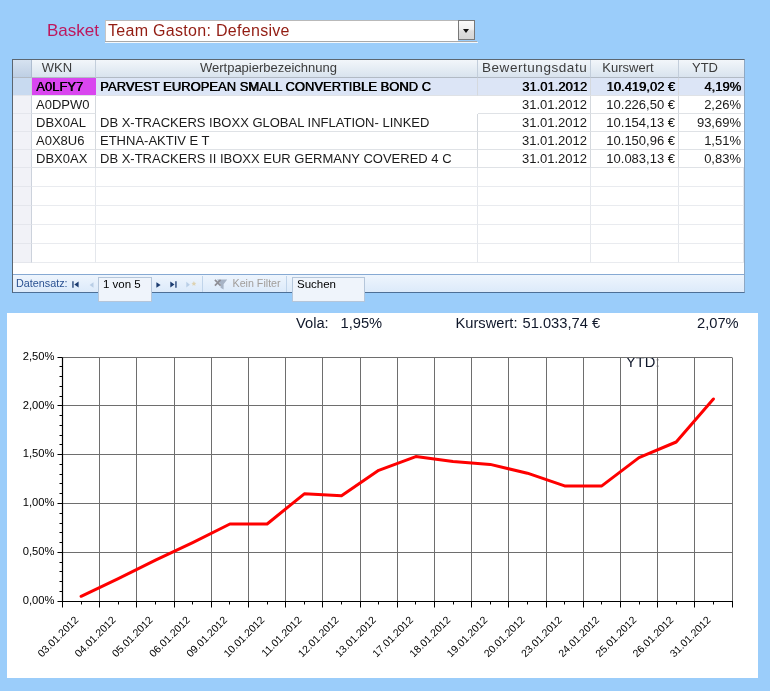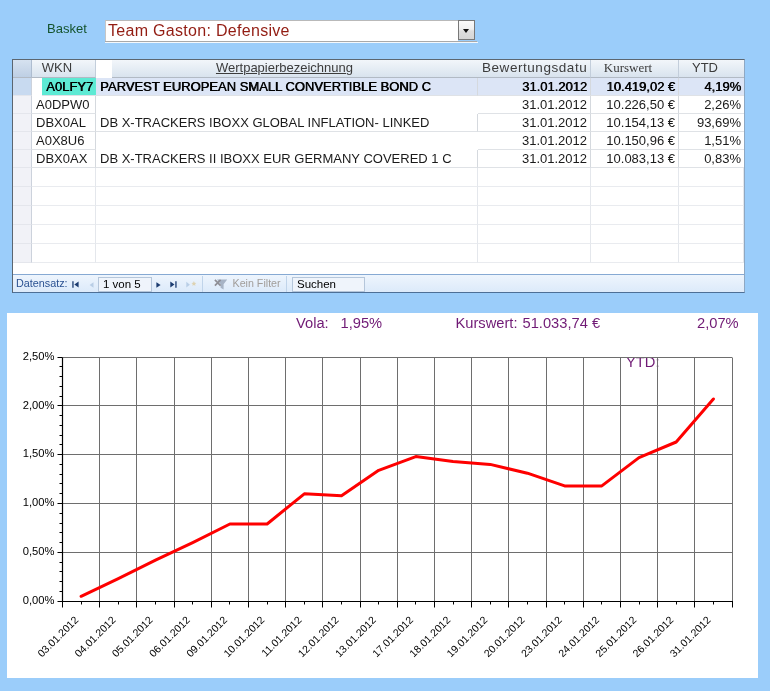--- a/index.html
+++ b/index.html
@@ -1,57 +1,57 @@
 <!DOCTYPE html>
 <html><head>
 <meta charset="utf-8">
 <style>
 * { margin:0; padding:0; box-sizing:border-box; }
 html,body { width:770px; height:691px; overflow:hidden; }
 body { background:#9bcdfa; font-family:"Liberation Sans", sans-serif; position:relative; }
 .abs { position:absolute; }
 
 
-#lblBasket { left:47px; top:21px; font-size:13px; color:#14532d; }
+#lblBasket { left:47px; top:21px; font-size:17px; color:#be185d; }
 #comboWhite { left:105px; top:20px; width:353px; height:21px; background:#fff; border-top:1px solid #b9b9b9; border-left:1px solid #c6c6c6; }
 #comboText { left:108px; top:22px; font-size:16px; letter-spacing:0.3px; color:#921c12; white-space:nowrap; }
 #comboBtn { left:458px; top:19.5px; width:17px; height:20.5px; border:1px solid #787878; background:linear-gradient(#fafafa,#f0f0f0 45%,#dedede 55%,#d6d6d6); }
 #comboBtn:after { content:""; position:absolute; left:4px; top:8.5px; width:0; height:0; border:3.5px solid transparent; border-top:4.5px solid #111; border-bottom:none; }
 #comboUnder { left:105px; top:40.5px; width:372px; height:1px; background:#a9a9a9; }
 #comboUnder2 { left:105px; top:41.5px; width:373px; height:1.5px; background:#f4f8fc; }
 
 
 #tbl { left:12px; top:59px; width:733px; height:234px; background:#fff; border-top:1px solid #5c6670; border-left:1px solid #5c6670; border-right:1px solid #8ea8c3; border-bottom:1px solid #4d6f96; }
 .hcell { position:absolute; top:0; height:18px; background:linear-gradient(#f2f6fa,#e3ebf3 60%,#d9e3ee); border-right:1px solid #c3cedb; border-bottom:1px solid #b2bac4; font-size:13px; color:#3c3c3c; text-align:center; line-height:16px; padding-right:13px; overflow:hidden; white-space:nowrap; }
 #selHead { left:0; width:19px; background:linear-gradient(#d6e2f0,#becfe4); border-right:1px solid #aebdd0; }
 .selcell { position:absolute; left:0; width:19px; height:18px; background:#f1f2f7; border-right:1px solid #ccd2dc; border-bottom:1px solid #e4e6ec; }
 .dcell { position:absolute; top:0; height:18px; font-size:13px; color:#1a1a1a; line-height:17px; white-space:nowrap; overflow:hidden; border-right:1px solid #d5d9de; border-bottom:1px solid #dfe2e6; }
 .num { text-align:right; padding-right:3px; }
 .txt { padding-left:4px; }
 #navbar { position:absolute; left:0; bottom:0; width:731px; height:18px; background:linear-gradient(#eef5fd,#dceafa); border-top:1px solid #86a9d3; font-size:11.5px; }
 #navbar .nv { position:absolute; top:0; height:18px; line-height:17px; }
-.nbox { position:absolute; top:1.5px; height:15px; background:#eff4fb; border:1px solid #b5c6da; font-size:11.5px; line-height:13.5px; color:#000; }
+.nbox { position:absolute; top:1.5px; height:25px; background:#eff4fb; border:1px solid #b5c6da; font-size:11.5px; line-height:13.5px; color:#000; }
 .nsep { position:absolute; top:1px; height:16px; width:1px; background:#c0d4ea; }
 </style>
 </head>
 <body>
 <div class="abs" id="lblBasket">Basket</div>
 <div class="abs" id="comboWhite"></div>
 <div class="abs" id="comboText">Team Gaston: Defensive</div>
 <div class="abs" id="comboBtn"></div>
 <div class="abs" id="comboUnder"></div>
 <div class="abs" id="comboUnder2"></div>
 
 <div class="abs" id="tbl">
 
   <div class="hcell" id="selHead" style="left:0;width:19px;"></div>
   <div class="hcell" style="left:19px;width:64px;">WKN</div>
-  <div class="hcell" style="left:99px;width:382px;padding-right:36px;text-decoration:underline;">Wertpapierbezeichnung</div>
+  <div class="hcell" style="left:83px;width:382px;padding-right:36px;">Wertpapierbezeichnung</div>
   <div class="hcell" style="left:465px;width:113px;text-align:left;padding-left:4px;padding-right:4px;font-size:13.5px;letter-spacing:0.55px;">Bewertungsdatu</div>
-  <div class="hcell" style="left:578px;width:88px;font-family:Liberation Serif, serif;">Kurswert</div>
+  <div class="hcell" style="left:578px;width:88px;">Kurswert</div>
   <div class="hcell" style="left:666px;width:65px;border-right:none;">YTD</div>
 
   <div id="rows"></div>
 
   <div id="navbar">
     <span class="nv" style="left:3px;color:#2a5191;font-size:10.8px;">Datensatz:</span>
     <svg class="nv" style="left:58.5px;top:6px;" width="7" height="7">
         <path d="M0.3 0.2 L1.6 0.2 L1.6 6.8 L0.3 6.8 Z M6.6 0.4 L6.6 6.6 L2.3 3.5 Z" fill="#1c3c70"></path>
       </svg>
     <svg class="nv" style="left:76px;top:7px;" width="5" height="6">
@@ -71,44 +71,45 @@
     <div class="nsep" style="left:188.5px;"></div>
     <svg class="nv" style="left:200.5px;top:3px;" width="14" height="13">
         <path d="M3 1.5 L13.2 1.5 L9.6 6.2 L9.6 11.5 L6.6 9.8 L6.6 6.2 Z" fill="#a7b4c6"></path>
         <path d="M0.9 1.8 L6.6 7.6 M6.6 1.8 L0.9 7.6" stroke="#8e8e96" stroke-width="1.7" fill="none"></path>
       </svg>
     <span class="nv" style="left:219.5px;color:#a19d9a;font-size:10.7px;">Kein Filter</span>
     <div class="nsep" style="left:272.5px;"></div>
     <div class="nbox" style="left:278.5px;width:73px;padding-left:4.5px;">Suchen</div>
   </div>
 <div class="selcell" style="top:18px;height:18px;background:#c8daf0"></div>
-    <div class="dcell txt" style="top:18px;height:18px;left:19px;width:80px;background:#5eead4;color:#000;text-shadow:0.6px 0 0 #000;margin-left:10px;">A0LFY7</div>
+    <div class="dcell txt" style="top:18px;height:18px;left:19px;width:80px;background:#d946ef;color:#000;text-shadow:0.6px 0 0 #000;">A0LFY7</div>
     <div class="dcell txt" style="top:18px;height:18px;left:83px;width:382px;background:#dce5f6;color:#000;text-shadow:0.6px 0 0 #000;">PARVEST EUROPEAN SMALL CONVERTIBLE BOND C</div>
     <div class="dcell num" style="top:18px;height:18px;left:465px;width:113px;background:#dce5f6;color:#000;text-shadow:0.6px 0 0 #000;">31.01.2012</div>
     <div class="dcell num" style="top:18px;height:18px;left:578px;width:88px;background:#dce5f6;color:#000;text-shadow:0.6px 0 0 #000;">10.419,02 €</div>
     <div class="dcell num" style="top:18px;height:18px;left:666px;width:65px;background:#dce5f6;color:#000;text-shadow:0.6px 0 0 #000;border-right:none;">4,19%</div>
     <div class="selcell" style="top:36px;height:18px;background:#f1f2f7"></div>
     <div class="dcell txt" style="top:36px;height:18px;left:19px;width:64px;">A0DPW0</div>
     <div class="dcell num" style="top:36px;height:18px;left:465px;width:113px;">31.01.2012</div>
     <div class="dcell num" style="top:36px;height:18px;left:578px;width:88px;">10.226,50 €</div>
     <div class="dcell num" style="top:36px;height:18px;left:666px;width:65px;border-right:none;">2,26%</div>
     <div class="selcell" style="top:54px;height:18px;background:#f1f2f7"></div>
     <div class="dcell txt" style="top:54px;height:18px;left:19px;width:64px;">DBX0AL</div>
     <div class="dcell txt" style="top:54px;height:18px;left:83px;width:382px;">DB X-TRACKERS IBOXX GLOBAL INFLATION- LINKED</div>
     <div class="dcell num" style="top:54px;height:18px;left:465px;width:113px;">31.01.2012</div>
     <div class="dcell num" style="top:54px;height:18px;left:578px;width:88px;">10.154,13 €</div>
     <div class="dcell num" style="top:54px;height:18px;left:666px;width:65px;border-right:none;">93,69%</div>
     <div class="selcell" style="top:72px;height:18px;background:#f1f2f7"></div>
     <div class="dcell txt" style="top:72px;height:18px;left:19px;width:64px;">A0X8U6</div>
+    <div class="dcell txt" style="top:72px;height:18px;left:83px;width:382px;">ETHNA-AKTIV E T</div>
     <div class="dcell num" style="top:72px;height:18px;left:465px;width:113px;">31.01.2012</div>
     <div class="dcell num" style="top:72px;height:18px;left:578px;width:88px;">10.150,96 €</div>
     <div class="dcell num" style="top:72px;height:18px;left:666px;width:65px;border-right:none;">1,51%</div>
     <div class="selcell" style="top:90px;height:18px;background:#f1f2f7"></div>
     <div class="dcell txt" style="top:90px;height:18px;left:19px;width:64px;">DBX0AX</div>
-    <div class="dcell txt" style="top:90px;height:18px;left:83px;width:382px;">DB X-TRACKERS II IBOXX EUR GERMANY COVERED 1 C</div>
+    <div class="dcell txt" style="top:90px;height:18px;left:83px;width:382px;">DB X-TRACKERS II IBOXX EUR GERMANY COVERED 4 C</div>
     <div class="dcell num" style="top:90px;height:18px;left:465px;width:113px;">31.01.2012</div>
     <div class="dcell num" style="top:90px;height:18px;left:578px;width:88px;">10.083,13 €</div>
     <div class="dcell num" style="top:90px;height:18px;left:666px;width:65px;border-right:none;">0,83%</div>
     <div class="selcell" style="top:108px;height:19px;background:#f1f2f7"></div>
     <div class="dcell txt" style="top:108px;height:19px;left:19px;width:64px;border-bottom:1px solid #e9ebef;border-right:1px solid #e4e7ec;"></div>
     <div class="dcell txt" style="top:108px;height:19px;left:83px;width:382px;border-bottom:1px solid #e9ebef;border-right:1px solid #e4e7ec;"></div>
     <div class="dcell num" style="top:108px;height:19px;left:465px;width:113px;border-bottom:1px solid #e9ebef;border-right:1px solid #e4e7ec;"></div>
     <div class="dcell num" style="top:108px;height:19px;left:578px;width:88px;border-bottom:1px solid #e9ebef;border-right:1px solid #e4e7ec;"></div>
     <div class="dcell num" style="top:108px;height:19px;left:666px;width:65px;border-right:none;border-bottom:1px solid #e9ebef;border-right:1px solid #e4e7ec;"></div>
     <div class="selcell" style="top:127px;height:19px;background:#f1f2f7"></div>
@@ -131,21 +132,21 @@
     <div class="dcell num" style="top:165px;height:19px;left:666px;width:65px;border-right:none;border-bottom:1px solid #e9ebef;border-right:1px solid #e4e7ec;"></div>
     <div class="selcell" style="top:184px;height:19px;background:#f1f2f7"></div>
     <div class="dcell txt" style="top:184px;height:19px;left:19px;width:64px;border-bottom:1px solid #e9ebef;border-right:1px solid #e4e7ec;"></div>
     <div class="dcell txt" style="top:184px;height:19px;left:83px;width:382px;border-bottom:1px solid #e9ebef;border-right:1px solid #e4e7ec;"></div>
     <div class="dcell num" style="top:184px;height:19px;left:465px;width:113px;border-bottom:1px solid #e9ebef;border-right:1px solid #e4e7ec;"></div>
     <div class="dcell num" style="top:184px;height:19px;left:578px;width:88px;border-bottom:1px solid #e9ebef;border-right:1px solid #e4e7ec;"></div>
     <div class="dcell num" style="top:184px;height:19px;left:666px;width:65px;border-right:none;border-bottom:1px solid #e9ebef;border-right:1px solid #e4e7ec;"></div>
   </div>
 
 <div class="abs" id="panel" style="left:7px; top:313px; width:751px; height:365px; background:#fff;"></div>
-<div class="abs" style="top:314.3px; left:0; width:750px; height:18px; font-size:14.7px; line-height:18px; color:#701a75;">
+<div class="abs" style="top:314.3px; left:0; width:750px; height:18px; font-size:14.7px; line-height:18px; color:#0f172a;">
   <span class="abs" style="left:296px;">Vola:</span>
     <span class="abs" style="left:340.5px;">1,95%</span>
   <span class="abs" style="left:455.5px;">Kurswert:</span>
     <span class="abs" style="left:522.5px;">51.033,74 €</span>
   <span class="abs" style="left:626px;margin-top:39px;">YTD:</span>
     <span class="abs" style="left:697px;">2,07%</span>
 </div>
 <svg class="abs" id="chart" style="left:7px; top:313px;" width="751" height="365">
     <line x1="55.5" y1="44.5" x2="725" y2="44.5" stroke="#6e6e6e" stroke-width="1"></line>
     <line x1="55.5" y1="92.5" x2="725" y2="92.5" stroke="#6e6e6e" stroke-width="1"></line>

